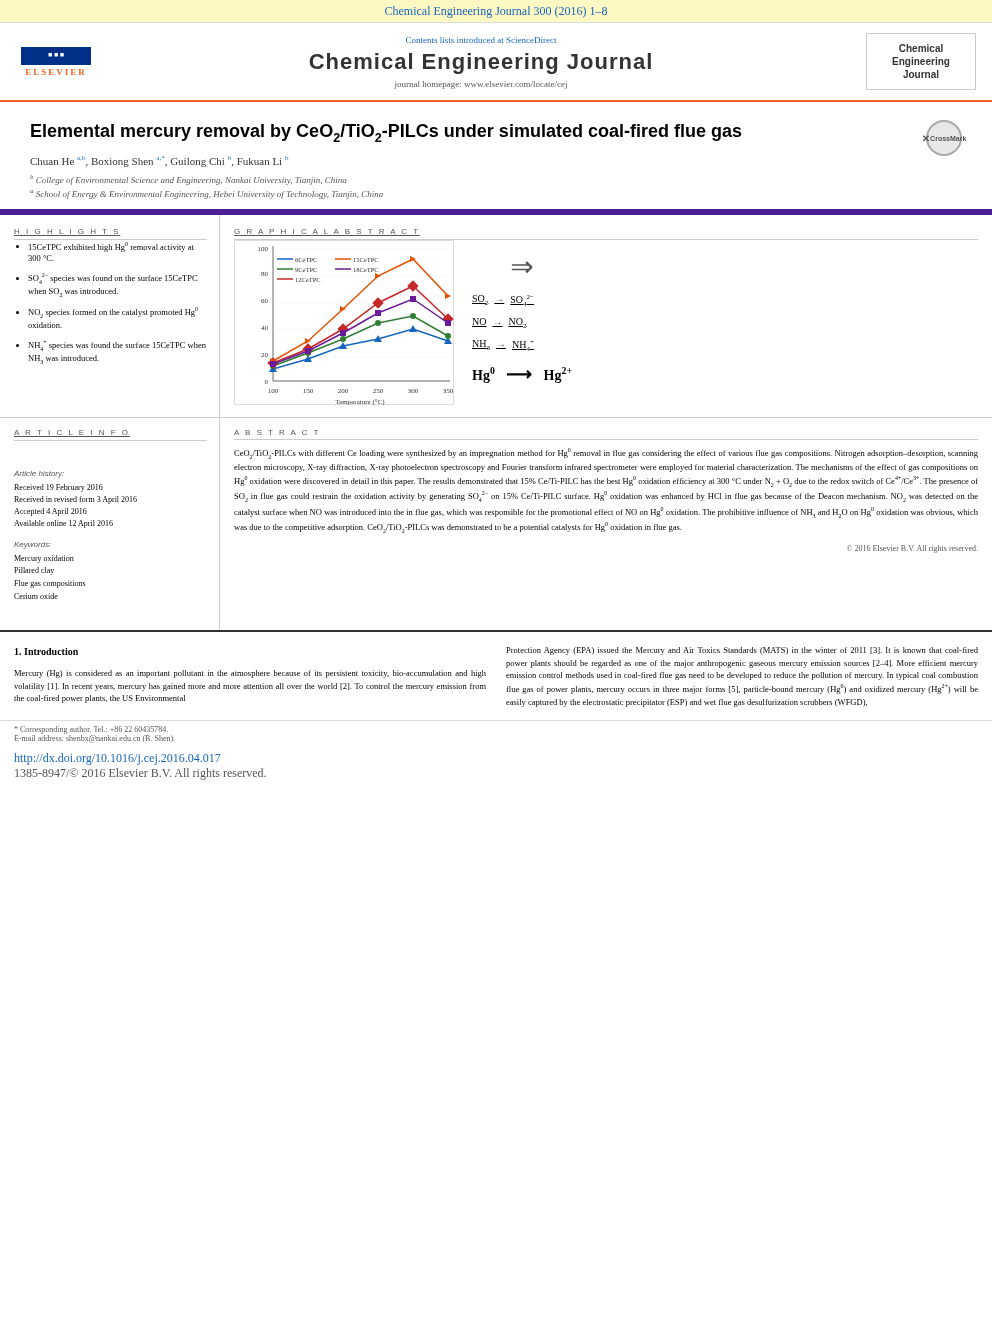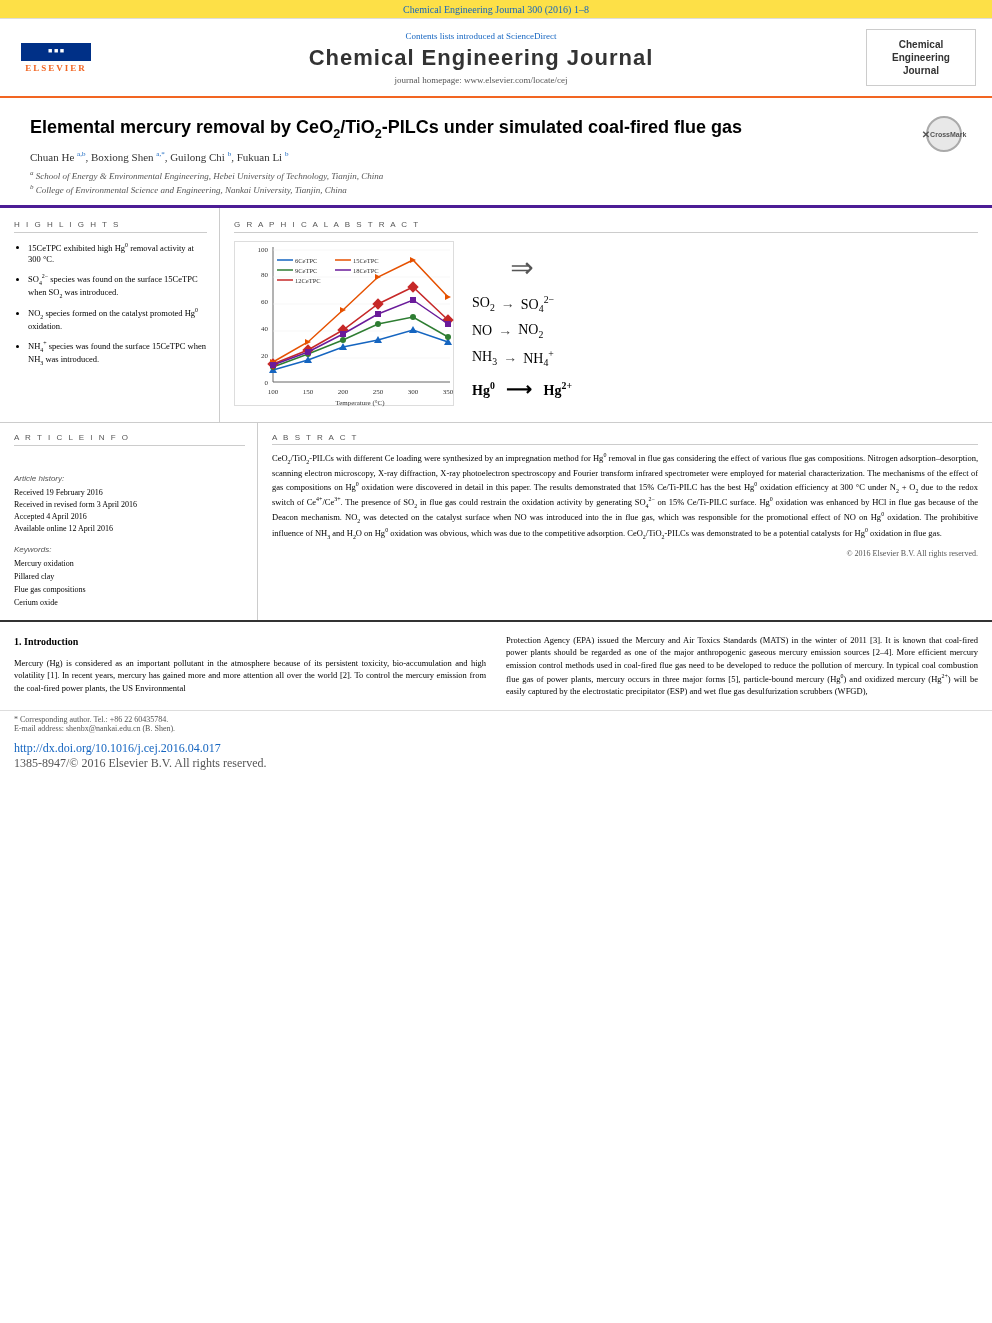--- a/index.html
+++ b/index.html
@@ -7,24 +7,24 @@
       font-family: "Times New Roman", Times, serif;
       font-size: 10px;
       background: #fff;
       color: #000;
       width: 992px;
       min-height: 1323px;
     }
 
     
     .top-bar {
-      background: #fde047;
+      background: #fef9c3;
       text-align: center;
       padding: 4px 0 3px;
-      font-size: 10px;
+      font-size: 12px;
       color: #1565c0;
       border-bottom: 1px solid #ddd;
     }
 
     
     .journal-header {
       display: flex;
       align-items: center;
       padding: 10px 16px;
       border-bottom: 2px solid #f26522;
@@ -84,21 +84,21 @@
       font-weight: bold;
       color: #333;
       border: 1px solid #ccc;
       padding: 8px 4px;
       line-height: 1.3;
     }
 
     
     .article-title-section {
       padding: 18px 30px 10px;
-      border-bottom: 3px solid #4c1d95;
+      border-bottom: 6px solid #4c1d95;
       position: relative;
     }
     .article-title {
       font-size: 18px;
       font-family: Arial, sans-serif;
       font-weight: bold;
       color: #000;
       line-height: 1.3;
       max-width: 820px;
     }
@@ -156,21 +156,21 @@
     }
 
     .section-header {
       font-size: 8px;
       font-family: Arial, sans-serif;
       letter-spacing: 2px;
       color: #555;
       text-transform: uppercase;
       border-bottom: 1px solid #ccc;
       padding-bottom: 3px;
-      margin-bottom: 8px;
+      text-decoration: underline;
     }
 
     
     .highlights-list {
       list-style: disc;
       padding-left: 14px;
       font-size: 8.5px;
       line-height: 1.4;
       color: #000;
     }
@@ -179,23 +179,24 @@
     }
 
     
     .graphical-abstract {
       display: flex;
       gap: 10px;
       align-items: flex-start;
     }
     .reaction-line {
       display: flex;
-      align-items: center;
+      align-items: flex-start;
       margin-bottom: 8px;
-      font-size: 14px;
+      font-size: 10px;
+      text-decoration: underline;
     }
     .reaction-arrow {
       margin: 0 6px;
       color: #444;
     }
     .hg-reaction {
       font-size: 14px;
       font-weight: bold;
       margin-top: 10px;
     }
@@ -203,23 +204,23 @@
       font-size: 18px;
       margin: 0 8px;
     }
 
     
     .article-info-abstract {
       display: flex;
       border-top: 1px solid #ccc;
     }
     .article-info {
-      width: 258px;
+      width: 220px;
       border-right: 1px solid #ccc;
-      padding: 10px 12px 10px 14px;
+      padding: 10px 12px 26px 14px;
     }
     .article-abstract {
       flex: 1;
       padding: 10px 14px;
     }
     .info-sub-header {
       font-size: 8px;
       font-family: Arial, sans-serif;
       font-style: italic;
       color: #555;
@@ -344,22 +345,22 @@
   <div class="article-title">
     Elemental mercury removal by CeO<sub>2</sub>/TiO<sub>2</sub>-PILCs under simulated coal-fired flue gas
   </div>
   <div class="crossmark">
     <div class="crossmark-circle" style="font-family:Arial; font-weight:bold; font-size:10px; color:#555;">✕<br><span style="font-size:7px;">CrossMark</span></div>
   </div>
   <div class="authors">
     Chuan He <span class="author-sup">a,b</span>, Boxiong Shen <span class="author-sup">a,*</span>, Guilong Chi <span class="author-sup">b</span>, Fukuan Li <span class="author-sup">b</span>
   </div>
   <div class="affiliations">
+    <div class="affil-line"><sup style="font-size:7px;">b</sup> College of Environmental Science and Engineering, Nankai University, Tianjin, China</div>
     <div class="affil-line"><sup style="font-size:7px;">a</sup> School of Energy &amp; Environmental Engineering, Hebei University of Technology, Tianjin, China</div>
-    <div class="affil-line"><sup style="font-size:7px;">b</sup> College of Environmental Science and Engineering, Nankai University, Tianjin, China</div>
   </div>
 </div>
 
 <div class="two-col">
   <div class="left-col">
     <div class="section-header">H I G H L I G H T S</div>
     <ul class="highlights-list">
       <li>15CeTPC exhibited high Hg<sup>0</sup> removal activity at 300 °C.</li>
       <li>SO<sub>4</sub><sup>2−</sup> species was found on the surface 15CeTPC when SO<sub>2</sub> was introduced.</li>
       <li>NO<sub>2</sub> species formed on the catalyst promoted Hg<sup>0</sup> oxidation.</li>

